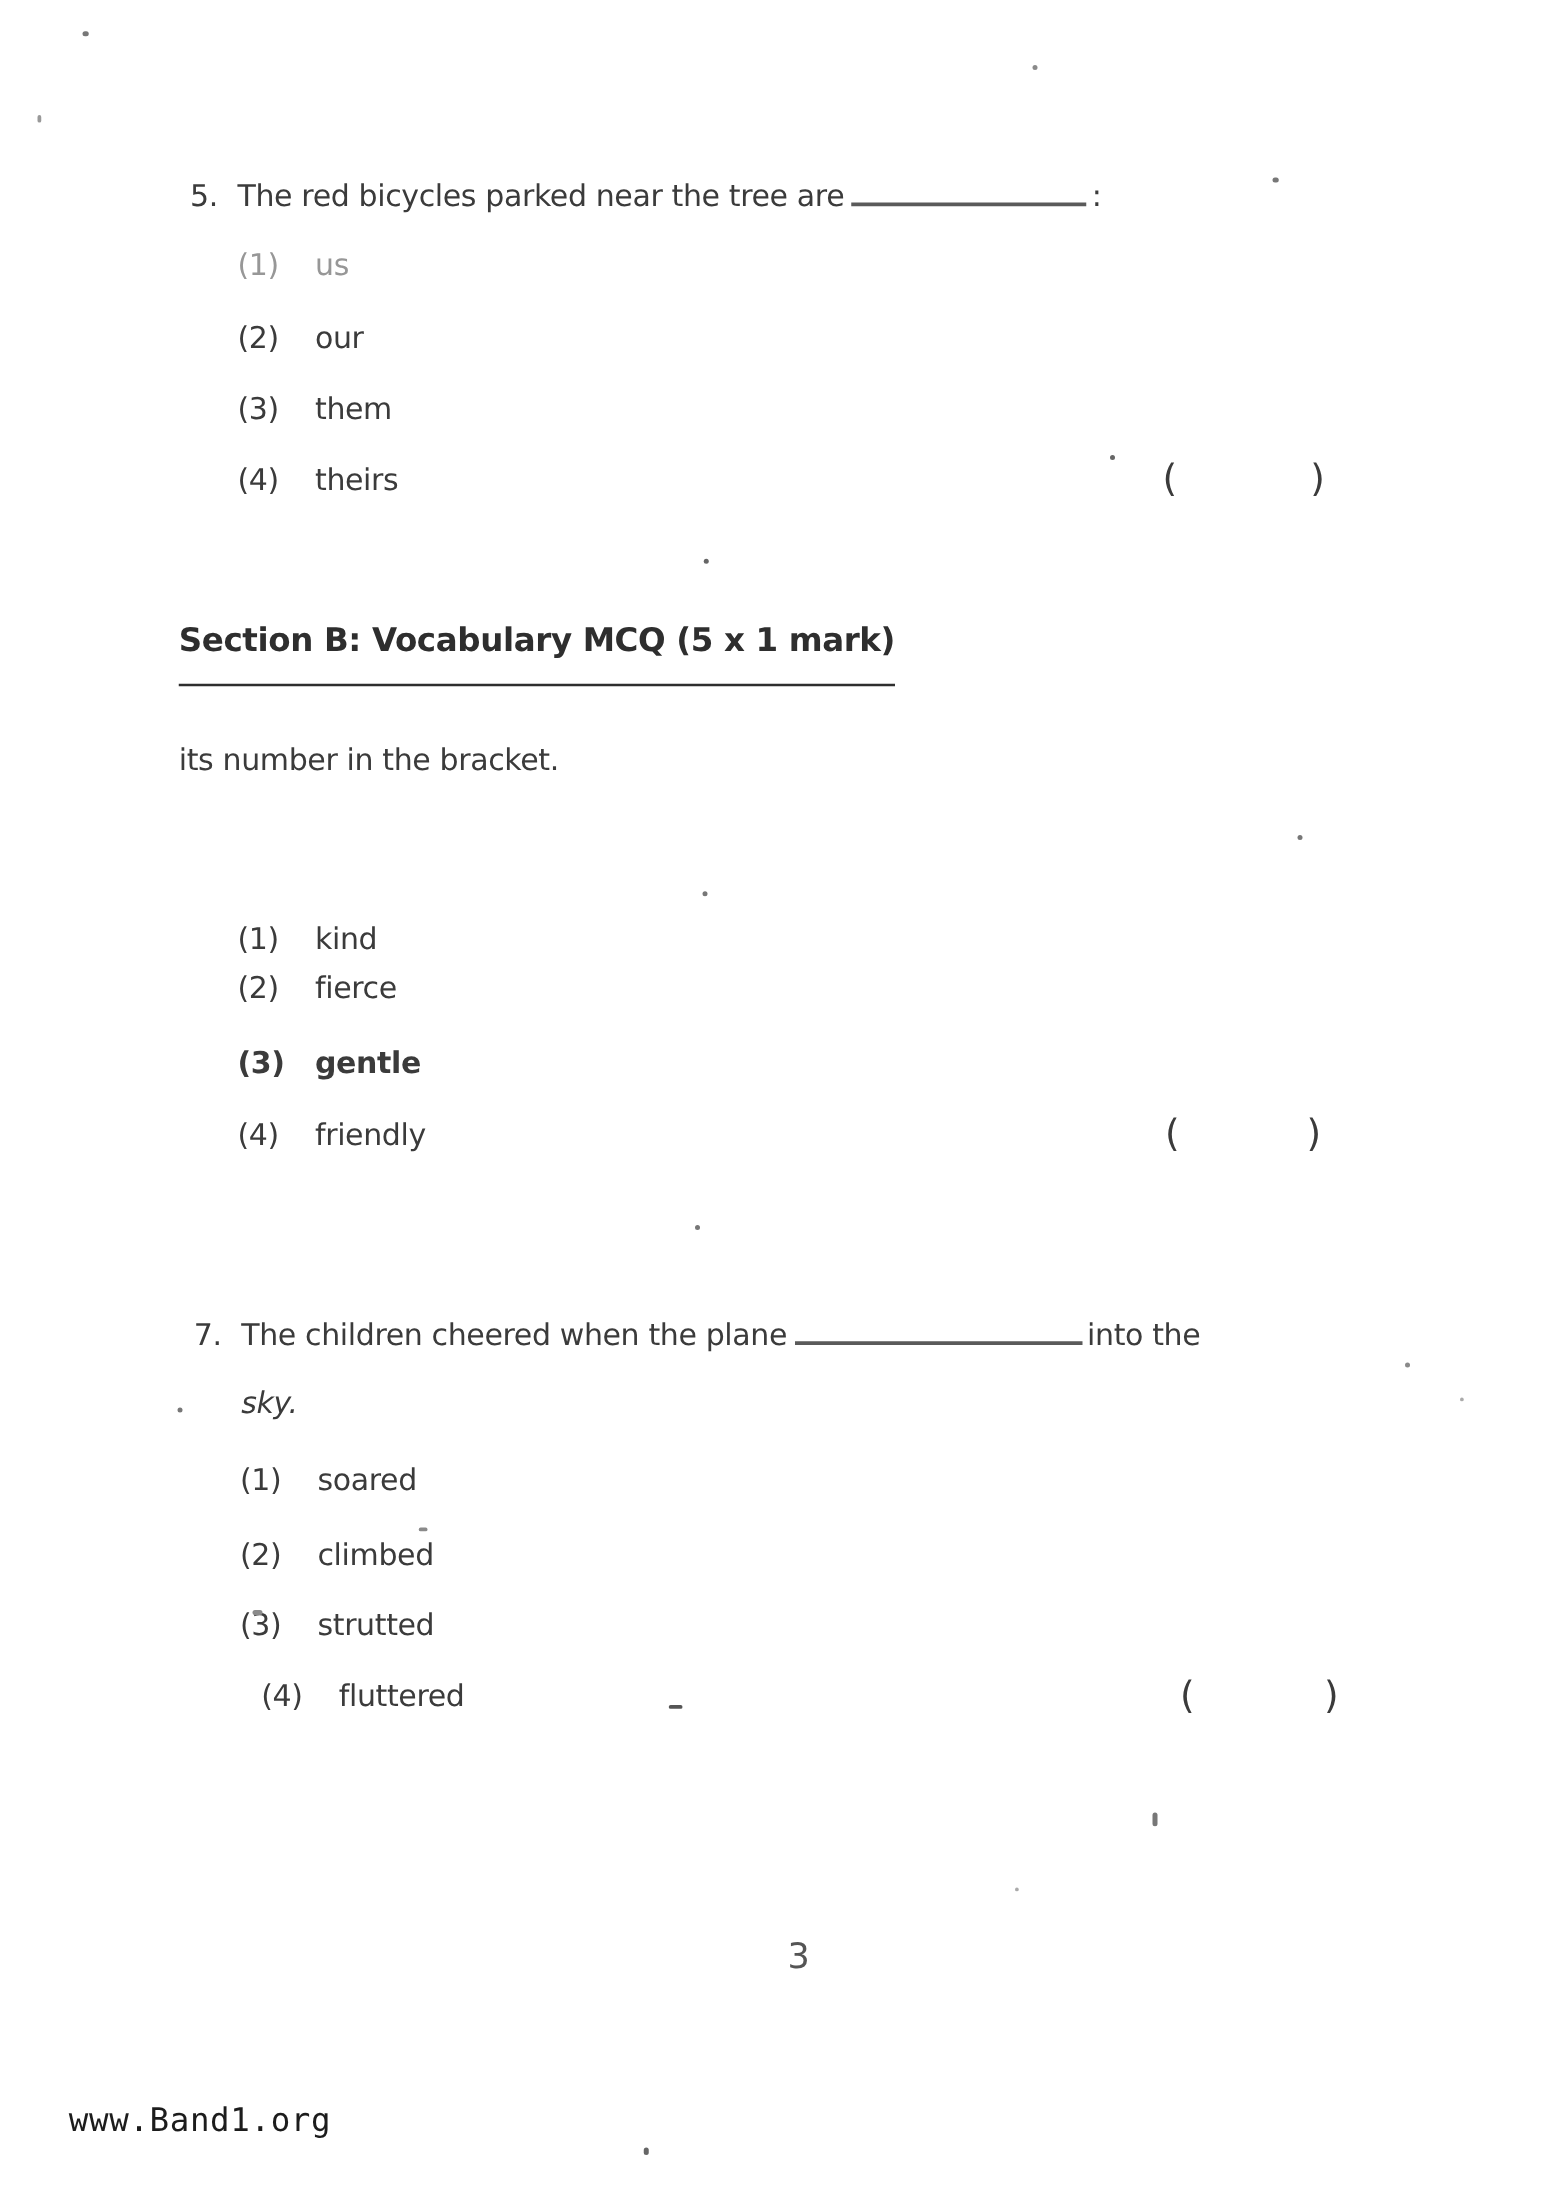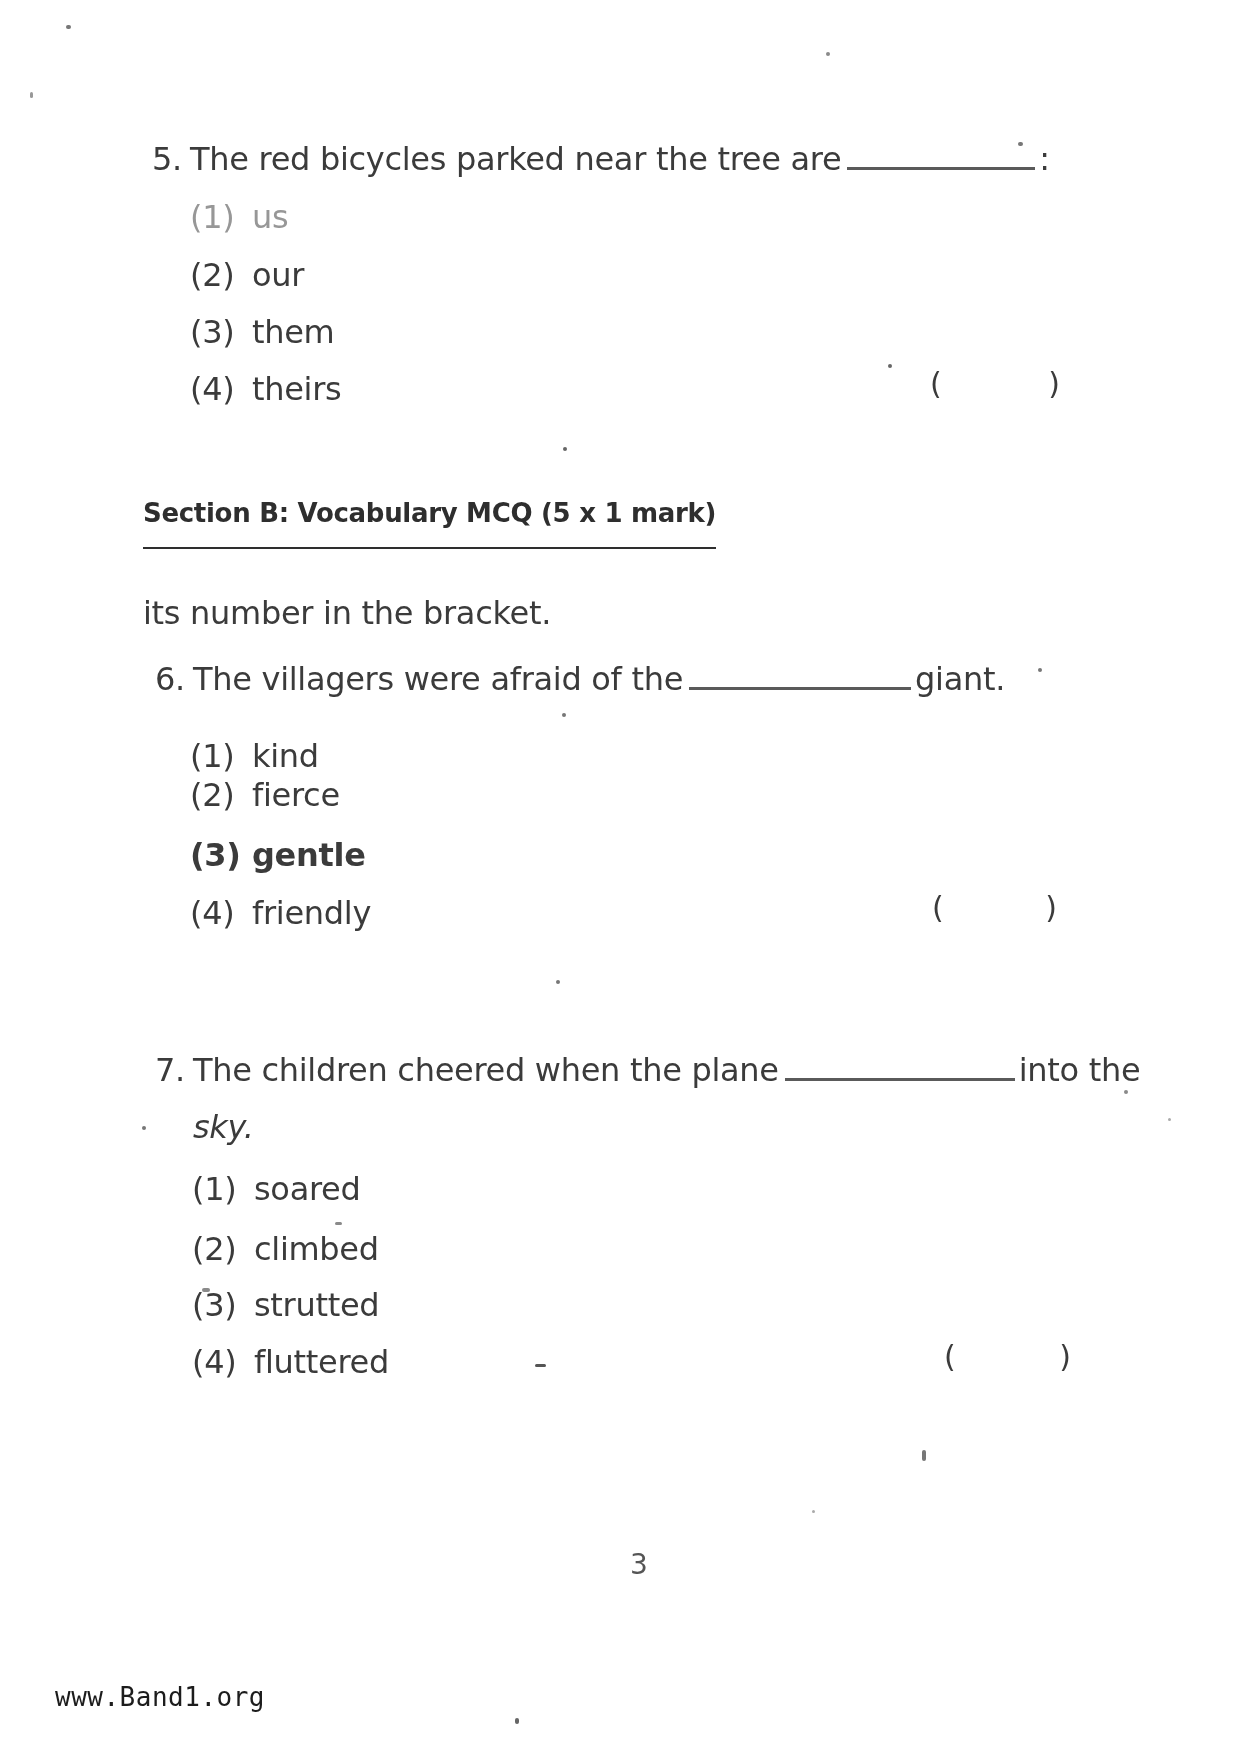--- a/index.html
+++ b/index.html
@@ -11,21 +11,21 @@
     position: relative;
     width: 1239px;
     height: 1754px;
     background: #ffffff;
     overflow: hidden;
     font-family: "DejaVu Sans", sans-serif;
     color: #3b3b3b;
   }
   .line {
     position: absolute;
-    font-size: 32px;
+    font-size: 24px;
     letter-spacing: -0.3px;
     white-space: nowrap;
     color: #3b3b3b;
   }
   .qnum {
     display: inline-block;
     width: 38px;
   }
   .opt-num {
     display: inline-block;
@@ -98,23 +98,20 @@
     <span class="opt-num">(4)</span><span>theirs</span>
   </div>
   <div class="bracket-pair" style="left:930px; top:366px; width:130px;">
     <span>(</span>
     <span>)</span>
   </div>
 
   <div class="section-title" style="left:143px; top:498px;">Section B: Vocabulary MCQ (5 x 1 mark)</div>
   <div class="line" style="left:143px; top:594px;">its number in the bracket.</div>
 
-  <div class="line" style="left:155px; top:660px;">
-    <span class="qnum">6.</span><span>The villagers were afraid of the</span><span class="blank" style="width:222px;"></span><span>giant.</span>
-  </div>
 
   <div class="line" style="left:190px; top:716px;margin-top:21px;">
     <span class="opt-num">(1)</span><span>kind</span>
   </div>
   <div class="line" style="left:190px; top:776px;">
     <span class="opt-num">(2)</span><span>fierce</span>
   </div>
   <div class="line" style="left:190px; top:836px;font-weight:bold;">
     <span class="opt-num">(3)</span><span>gentle</span>
   </div>
@@ -133,21 +130,21 @@
 
   <div class="line" style="left:192px; top:1170px;">
     <span class="opt-num">(1)</span><span>soared</span>
   </div>
   <div class="line" style="left:192px; top:1230px;">
     <span class="opt-num">(2)</span><span>climbed</span>
   </div>
   <div class="line" style="left:192px; top:1286px;">
     <span class="opt-num">(3)</span><span>strutted</span>
   </div>
-  <div class="line" style="left:192px; top:1343px;">
+  <div class="line" style="left:209px; top:1343px;">
     <span class="opt-num">(4)</span><span>fluttered</span>
   </div>
   <div class="bracket-pair" style="left:944px; top:1339px; width:127px;">
     <span>(</span>
     <span>)</span>
   </div>
 
   <div class="page-number" style="left:630px; top:1548px;">3</div>
   <div class="footer-url" style="left:55px; top:1682px;">www.Band1.org</div>
 

